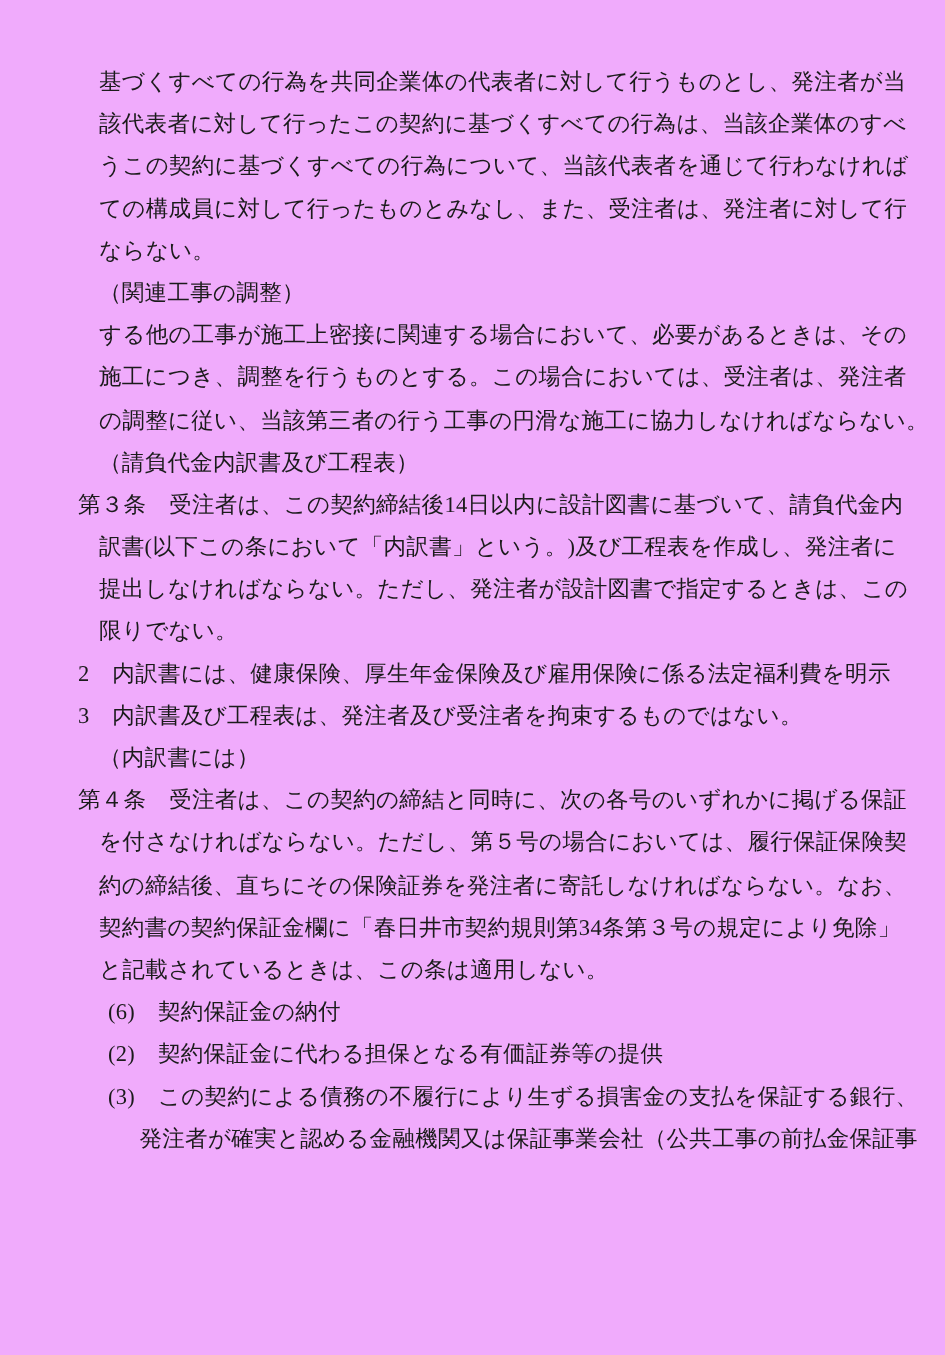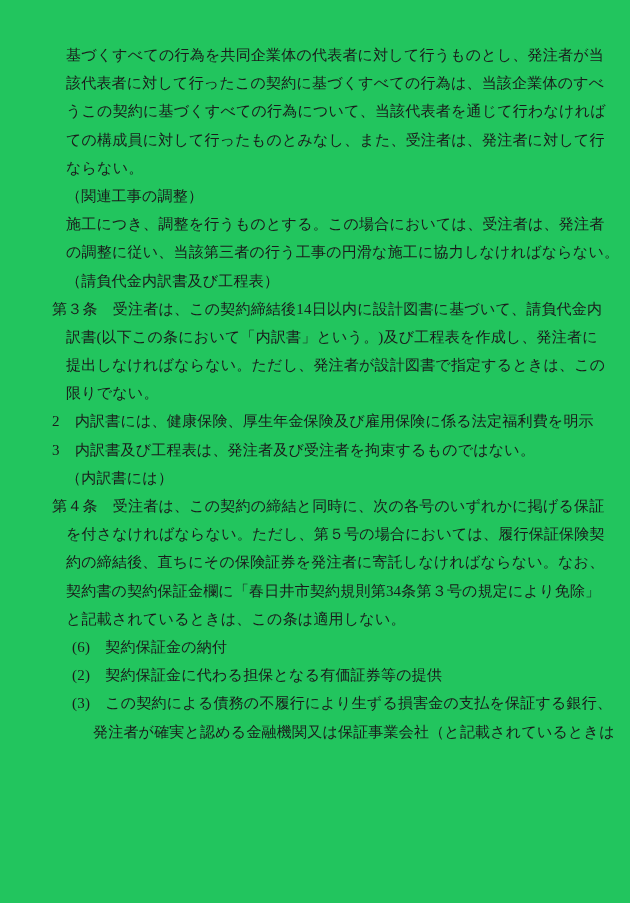--- a/index.html
+++ b/index.html
@@ -4,21 +4,21 @@
 <style>
   html, body {
     margin: 0;
     padding: 0;
     background: #ffffff;
   }
   .page {
     position: relative;
     width: 630px;
     height: 903px;
-    background: #22c55e;
+    background: #f0abfc;
     overflow: hidden;
     font-family: "Liberation Serif", "DejaVu Serif", serif;
     font-size: 15px;
     color: #1b1b1b;
   }
   .doc {
     position: absolute;
     top: 41px;
     left: 0;
     width: 630px;
@@ -41,33 +41,34 @@
 <body>
 
 <div class="page">
   <div class="doc">
       <div class="line t-indent">基づくすべての行為を共同企業体の代表者に対して行うものとし、発注者が当</div>
       <div class="line t-indent">該代表者に対して行ったこの契約に基づくすべての行為は、当該企業体のすべ</div>
       <div class="line t-indent">うこの契約に基づくすべての行為について、当該代表者を通じて行わなければ</div>
       <div class="line t-indent">ての構成員に対して行ったものとみなし、また、受注者は、発注者に対して行</div>
       <div class="line t-indent">ならない。</div>
       <div class="line t-heading">（関連工事の調整）</div>
+      <div class="line t-indent">する他の工事が施工上密接に関連する場合において、必要があるときは、その</div>
       <div class="line t-indent">施工につき、調整を行うものとする。この場合においては、受注者は、発注者</div>
       <div class="line t-indent">の調整に従い、当該第三者の行う工事の円滑な施工に協力しなければならない。</div>
       <div class="line t-heading">（請負代金内訳書及び工程表）</div>
       <div class="line t-article">第３条　受注者は、この契約締結後14日以内に設計図書に基づいて、請負代金内</div>
       <div class="line t-indent">訳書(以下この条において「内訳書」という。)及び工程表を作成し、発注者に</div>
       <div class="line t-indent">提出しなければならない。ただし、発注者が設計図書で指定するときは、この</div>
       <div class="line t-indent">限りでない。</div>
       <div class="line t-paragraph">2　内訳書には、健康保険、厚生年金保険及び雇用保険に係る法定福利費を明示</div>
       <div class="line t-paragraph">3　内訳書及び工程表は、発注者及び受注者を拘束するものではない。</div>
       <div class="line t-heading">（内訳書には）</div>
       <div class="line t-article">第４条　受注者は、この契約の締結と同時に、次の各号のいずれかに掲げる保証</div>
       <div class="line t-indent">を付さなければならない。ただし、第５号の場合においては、履行保証保険契</div>
       <div class="line t-indent">約の締結後、直ちにその保険証券を発注者に寄託しなければならない。なお、</div>
       <div class="line t-indent">契約書の契約保証金欄に「春日井市契約規則第34条第３号の規定により免除」</div>
       <div class="line t-indent">と記載されているときは、この条は適用しない。</div>
       <div class="line t-item">(6)　契約保証金の納付</div>
       <div class="line t-item">(2)　契約保証金に代わる担保となる有価証券等の提供</div>
       <div class="line t-item">(3)　この契約による債務の不履行により生ずる損害金の支払を保証する銀行、</div>
-      <div class="line t-item2">発注者が確実と認める金融機関又は保証事業会社（と記載されているときは</div>
+      <div class="line t-item2">発注者が確実と認める金融機関又は保証事業会社（公共工事の前払金保証事</div>
     </div>
 </div>
 
 </body></html>

